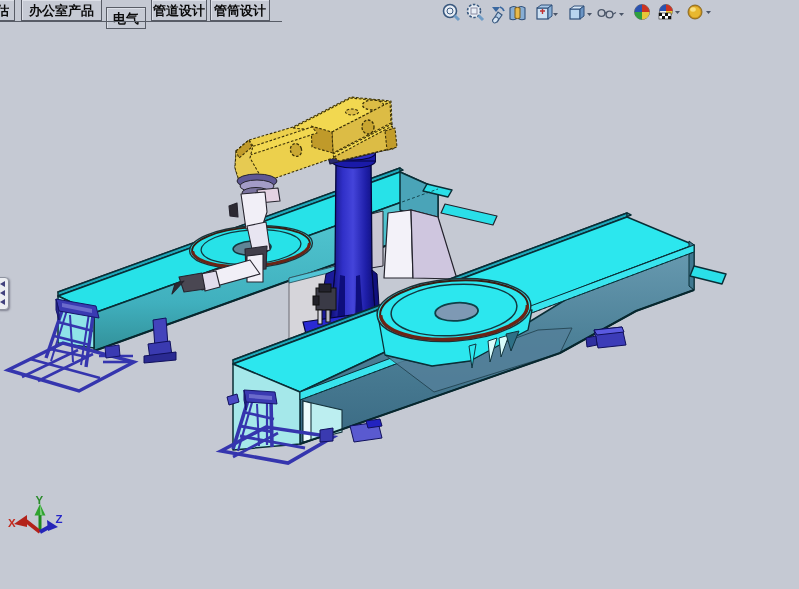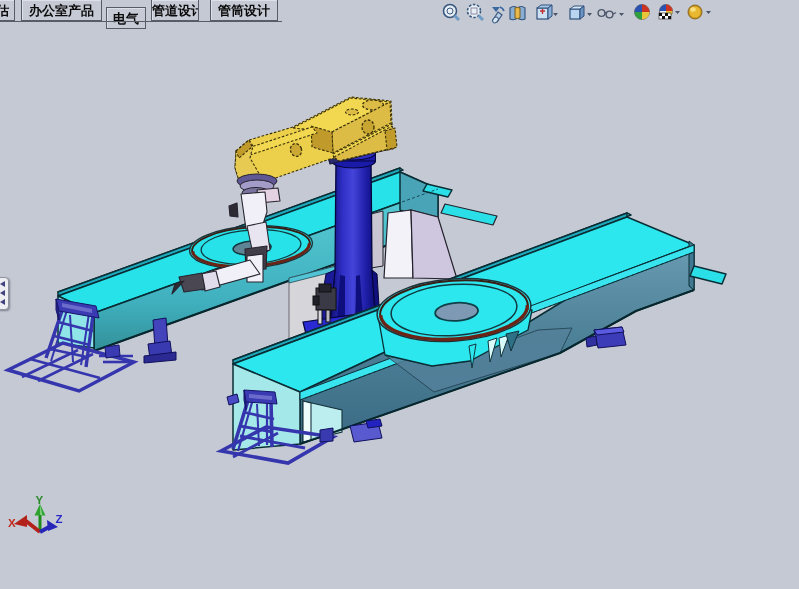--- a/index.html
+++ b/index.html
@@ -237,22 +237,22 @@
  <text x="8" y="527" fill="#c32a1e">X</text>
  <line x1="40" y1="532" x2="49" y2="527" stroke="#2525b8" stroke-width="4"></line>
  <path d="M58,527 L47,520 L48,531 Z" fill="#2525b8"></path>
  <text x="55.5" y="523" fill="#2525c8">Z</text>
 </g>
 </svg>
 
 <div class="tab" style="left:-10px;width:25px;">估</div>
 <div class="tab" style="left:21px;width:81px;">办公室产品</div>
 <div class="tab" style="left:106px;width:40px;margin-top:8px;">电气</div>
-<div class="tab" style="left:151px;width:48px;">管道设计</div>
-<div class="tab" style="left:210px;width:68px;">管筒设计</div>
+<div class="tab" style="left:151px;width:56px;">管道设计</div>
+<div class="tab" style="left:210px;width:60px;">管筒设计</div>
 <div id="tabline"></div>
 
 <div id="collapsebtn">
  <div class="ctri" style="top:3px;"></div>
  <div class="ctri" style="top:12px;"></div>
  <div class="ctri" style="top:21px;"></div>
 </div>
 
 <svg id="hud" width="290" height="24" viewBox="0 0 290 24" style="position:absolute;left:438px;top:2px;">
 <g transform="translate(4,2)">

